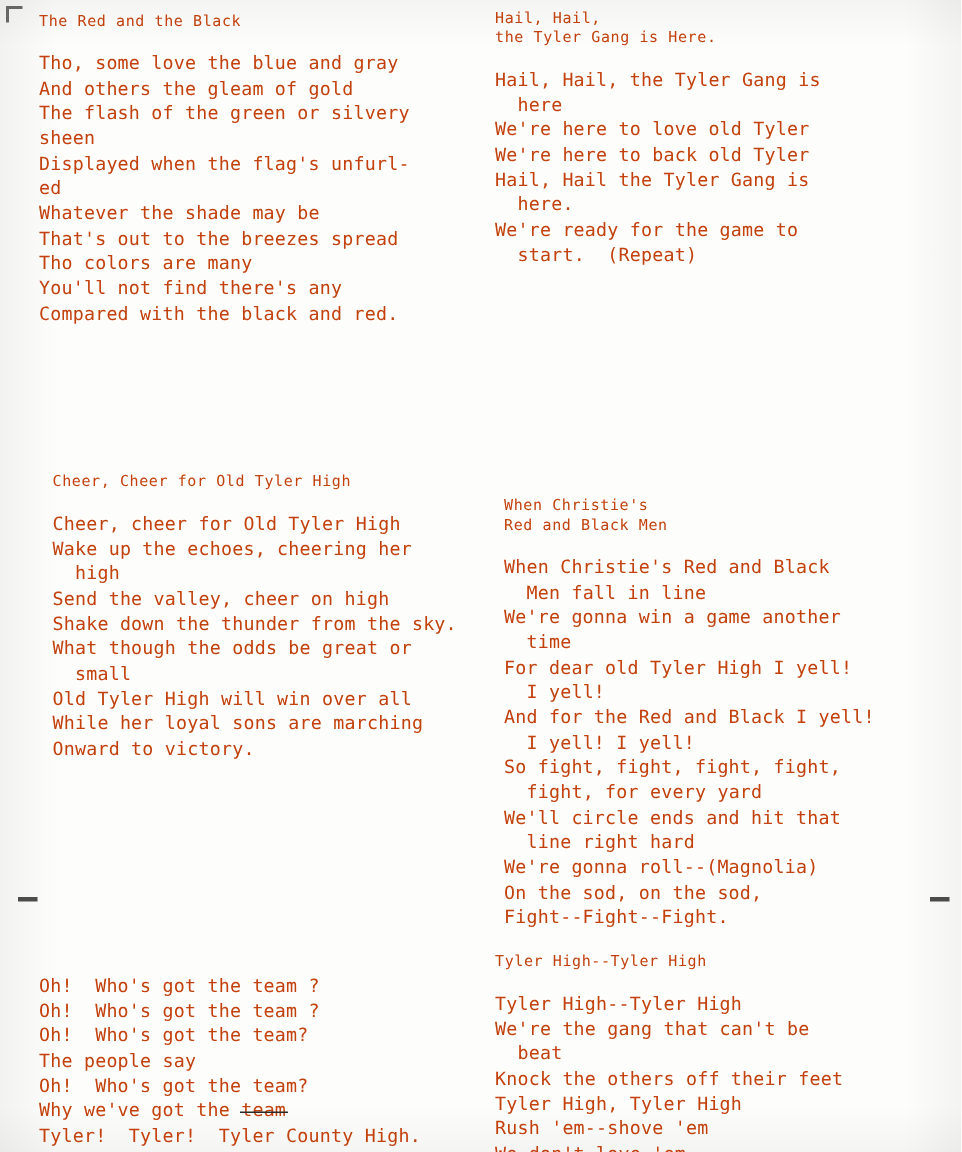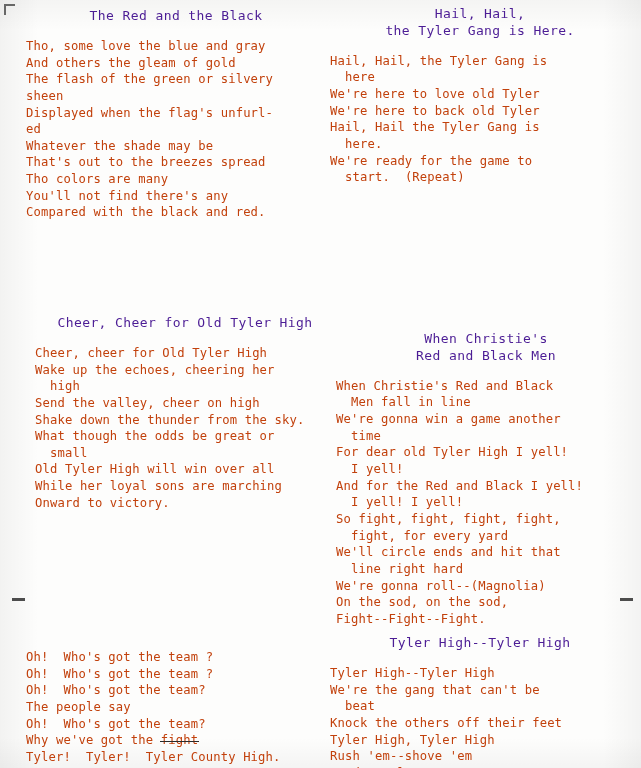--- a/index.html
+++ b/index.html
@@ -28,27 +28,26 @@
     background:
       linear-gradient(to right, rgba(0,0,0,0.045), rgba(0,0,0,0) 6%, rgba(0,0,0,0) 94%, rgba(0,0,0,0.04)),
       linear-gradient(to bottom, rgba(0,0,0,0.035), rgba(0,0,0,0) 4%, rgba(0,0,0,0) 96%, rgba(0,0,0,0.035));
     pointer-events: none;
   }
   .song {
     position: absolute;
     width: 300px;
   }
   .title {
-    font-size: 13px;
+    font-size: 10px;
     letter-spacing: 0.4px;
-    text-align: center;
     margin: 0 0 13px 0;
     white-space: pre-line;
     line-height: 1.30;
-    color: #4c1d95;
+    color: #c2410c;
   }
   .lyrics {
     font-size: 12.2px;
     line-height: 1.365;
     white-space: pre-wrap;
     margin: 0;
     color: #c2410c;
     letter-spacing: 0.15px;
   }
   u { }
@@ -148,21 +147,21 @@
 On the sod, on the sod,
 Fight--Fight--Fight.</div>
   </div>
 
   <div class="song" style="left:26px; top:649px;">
     <div class="lyrics">Oh!  Who's got the team ?
 Oh!  Who's got the team ?
 Oh!  Who's got the team?
 The people say
 Oh!  Who's got the team?
-Why we've got the <span class="strike-word">fight</span>
+Why we've got the <span class="strike-word">team</span>
 Tyler!  Tyler!  Tyler County High.
   (Repeat for <u>coach</u>, <u>band</u>, etc.)</div>
   </div>
 
   <div class="song" style="left:330px; top:635px;">
     <div class="title">Tyler High--Tyler High</div>
     <div class="lyrics">Tyler High--Tyler High
 We're the gang that can't be
   beat
 Knock the others off their feet

